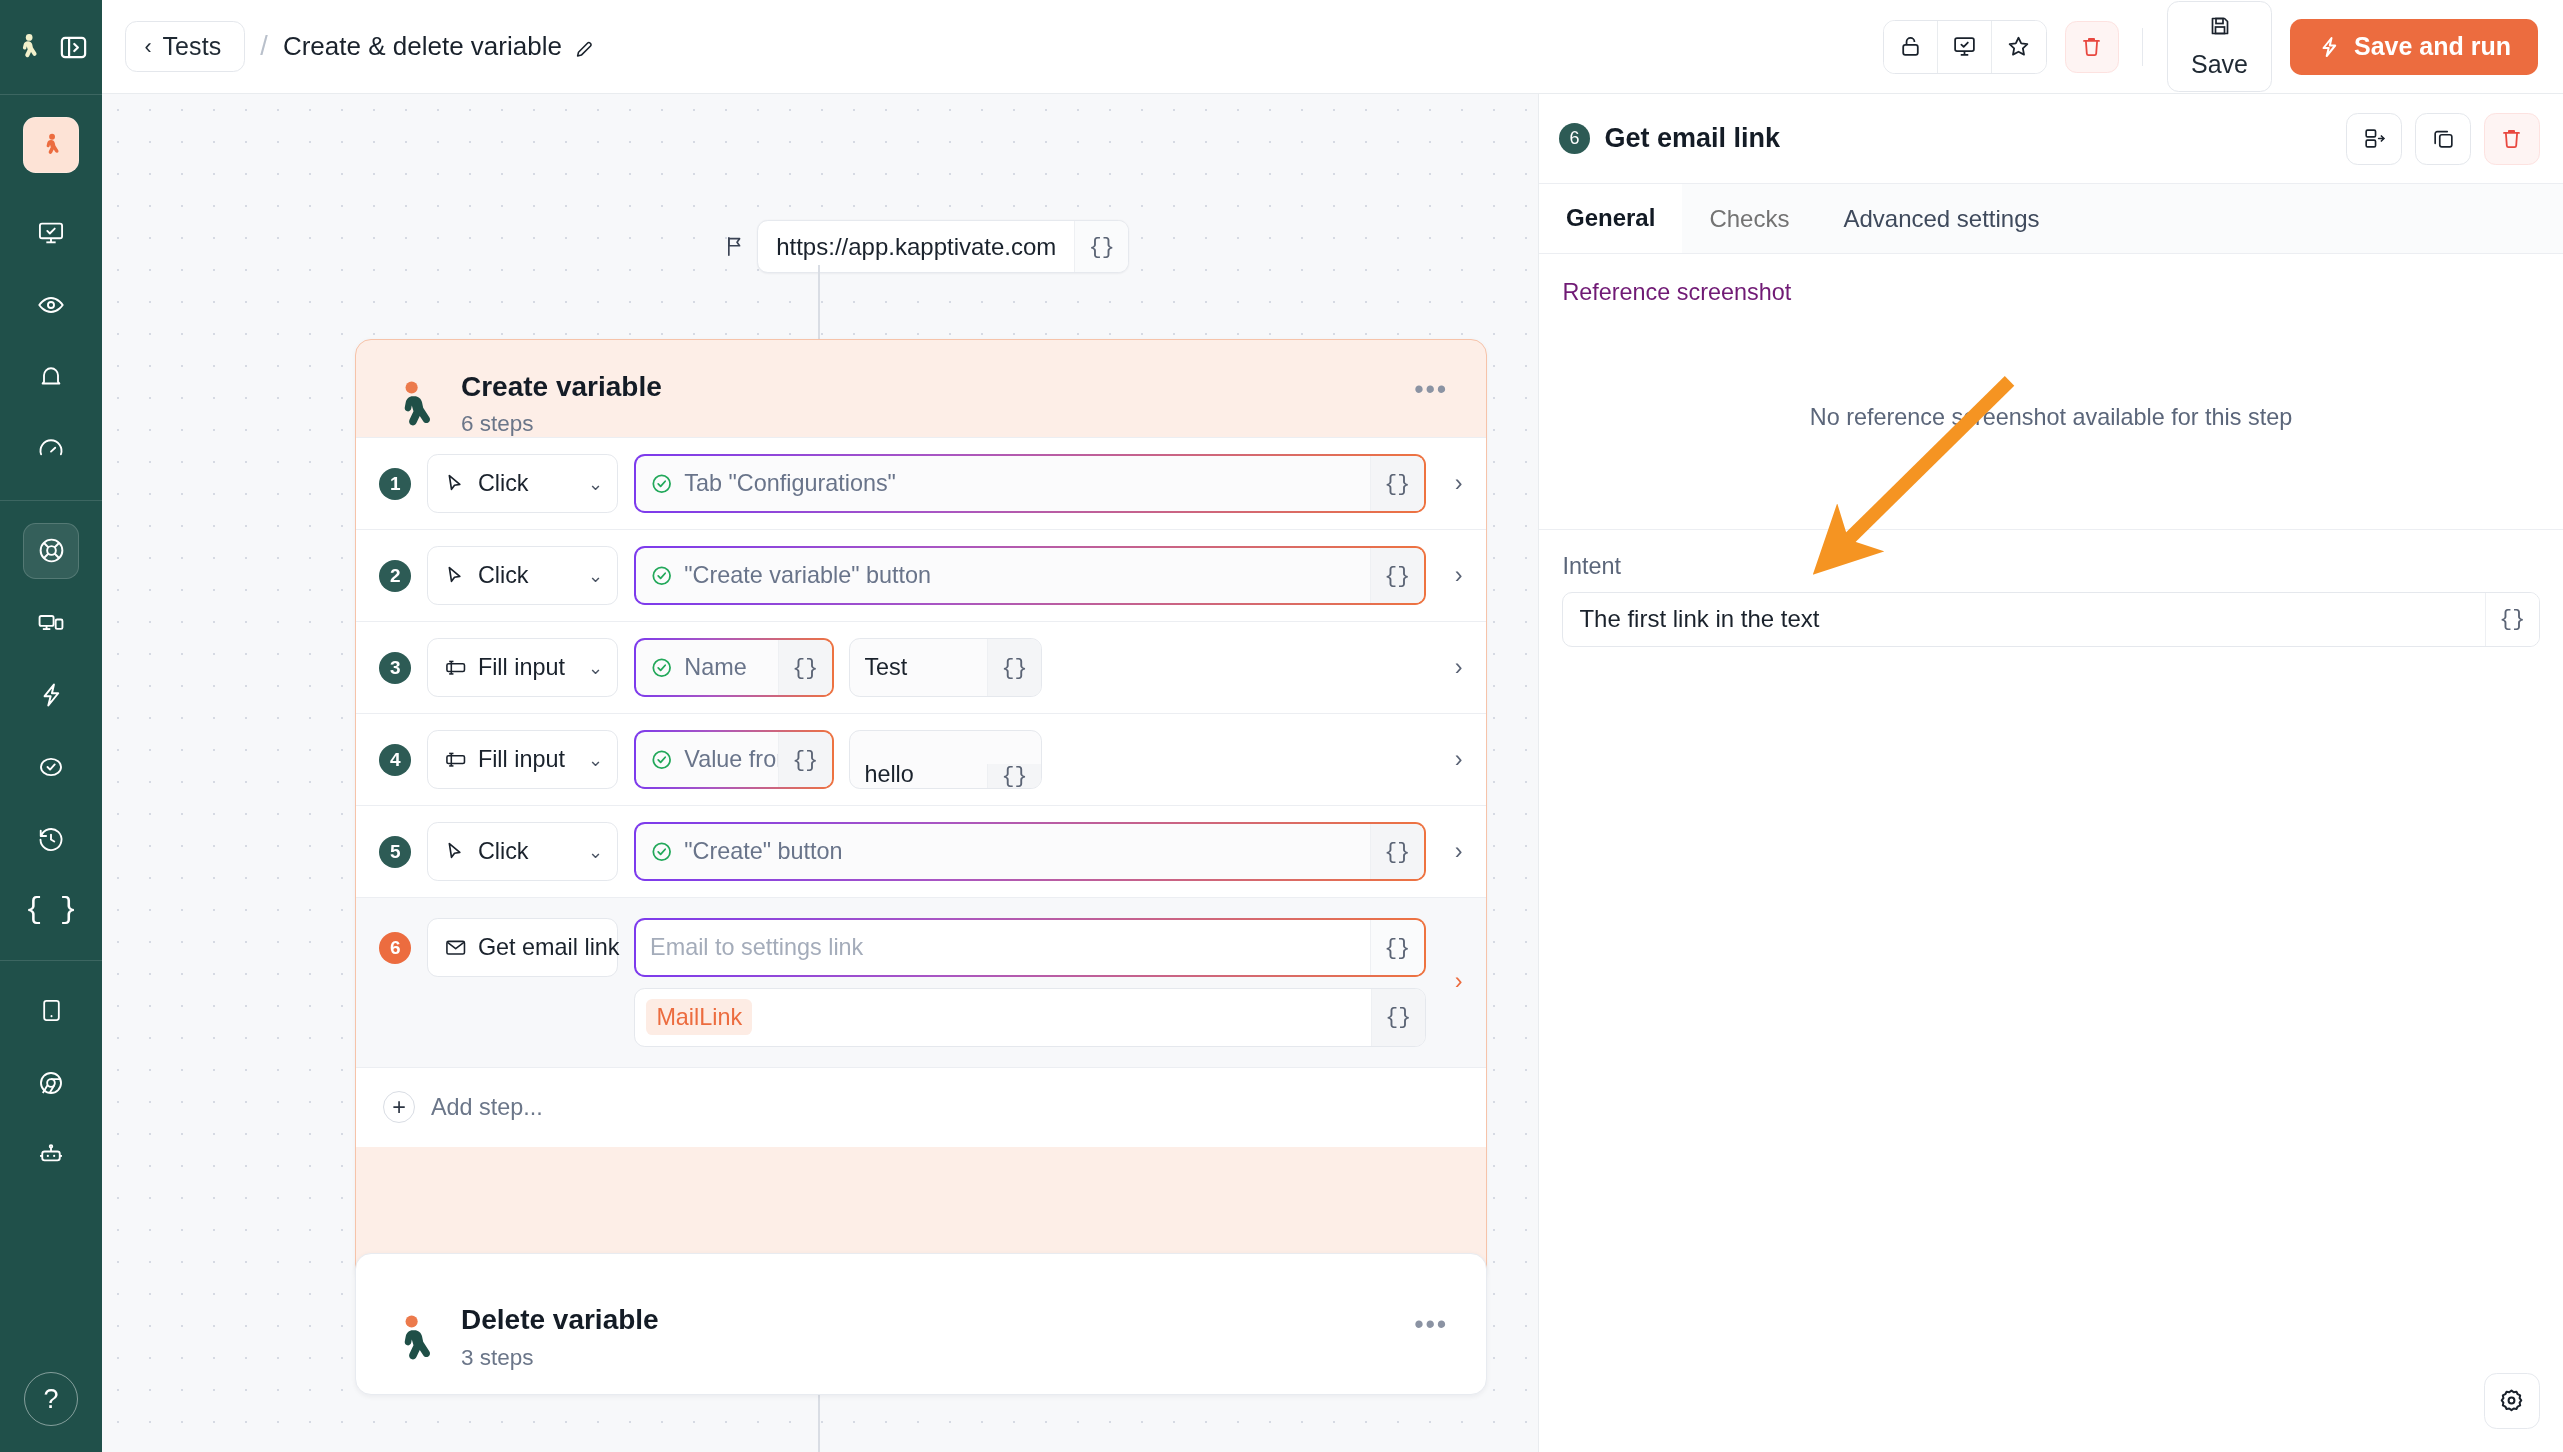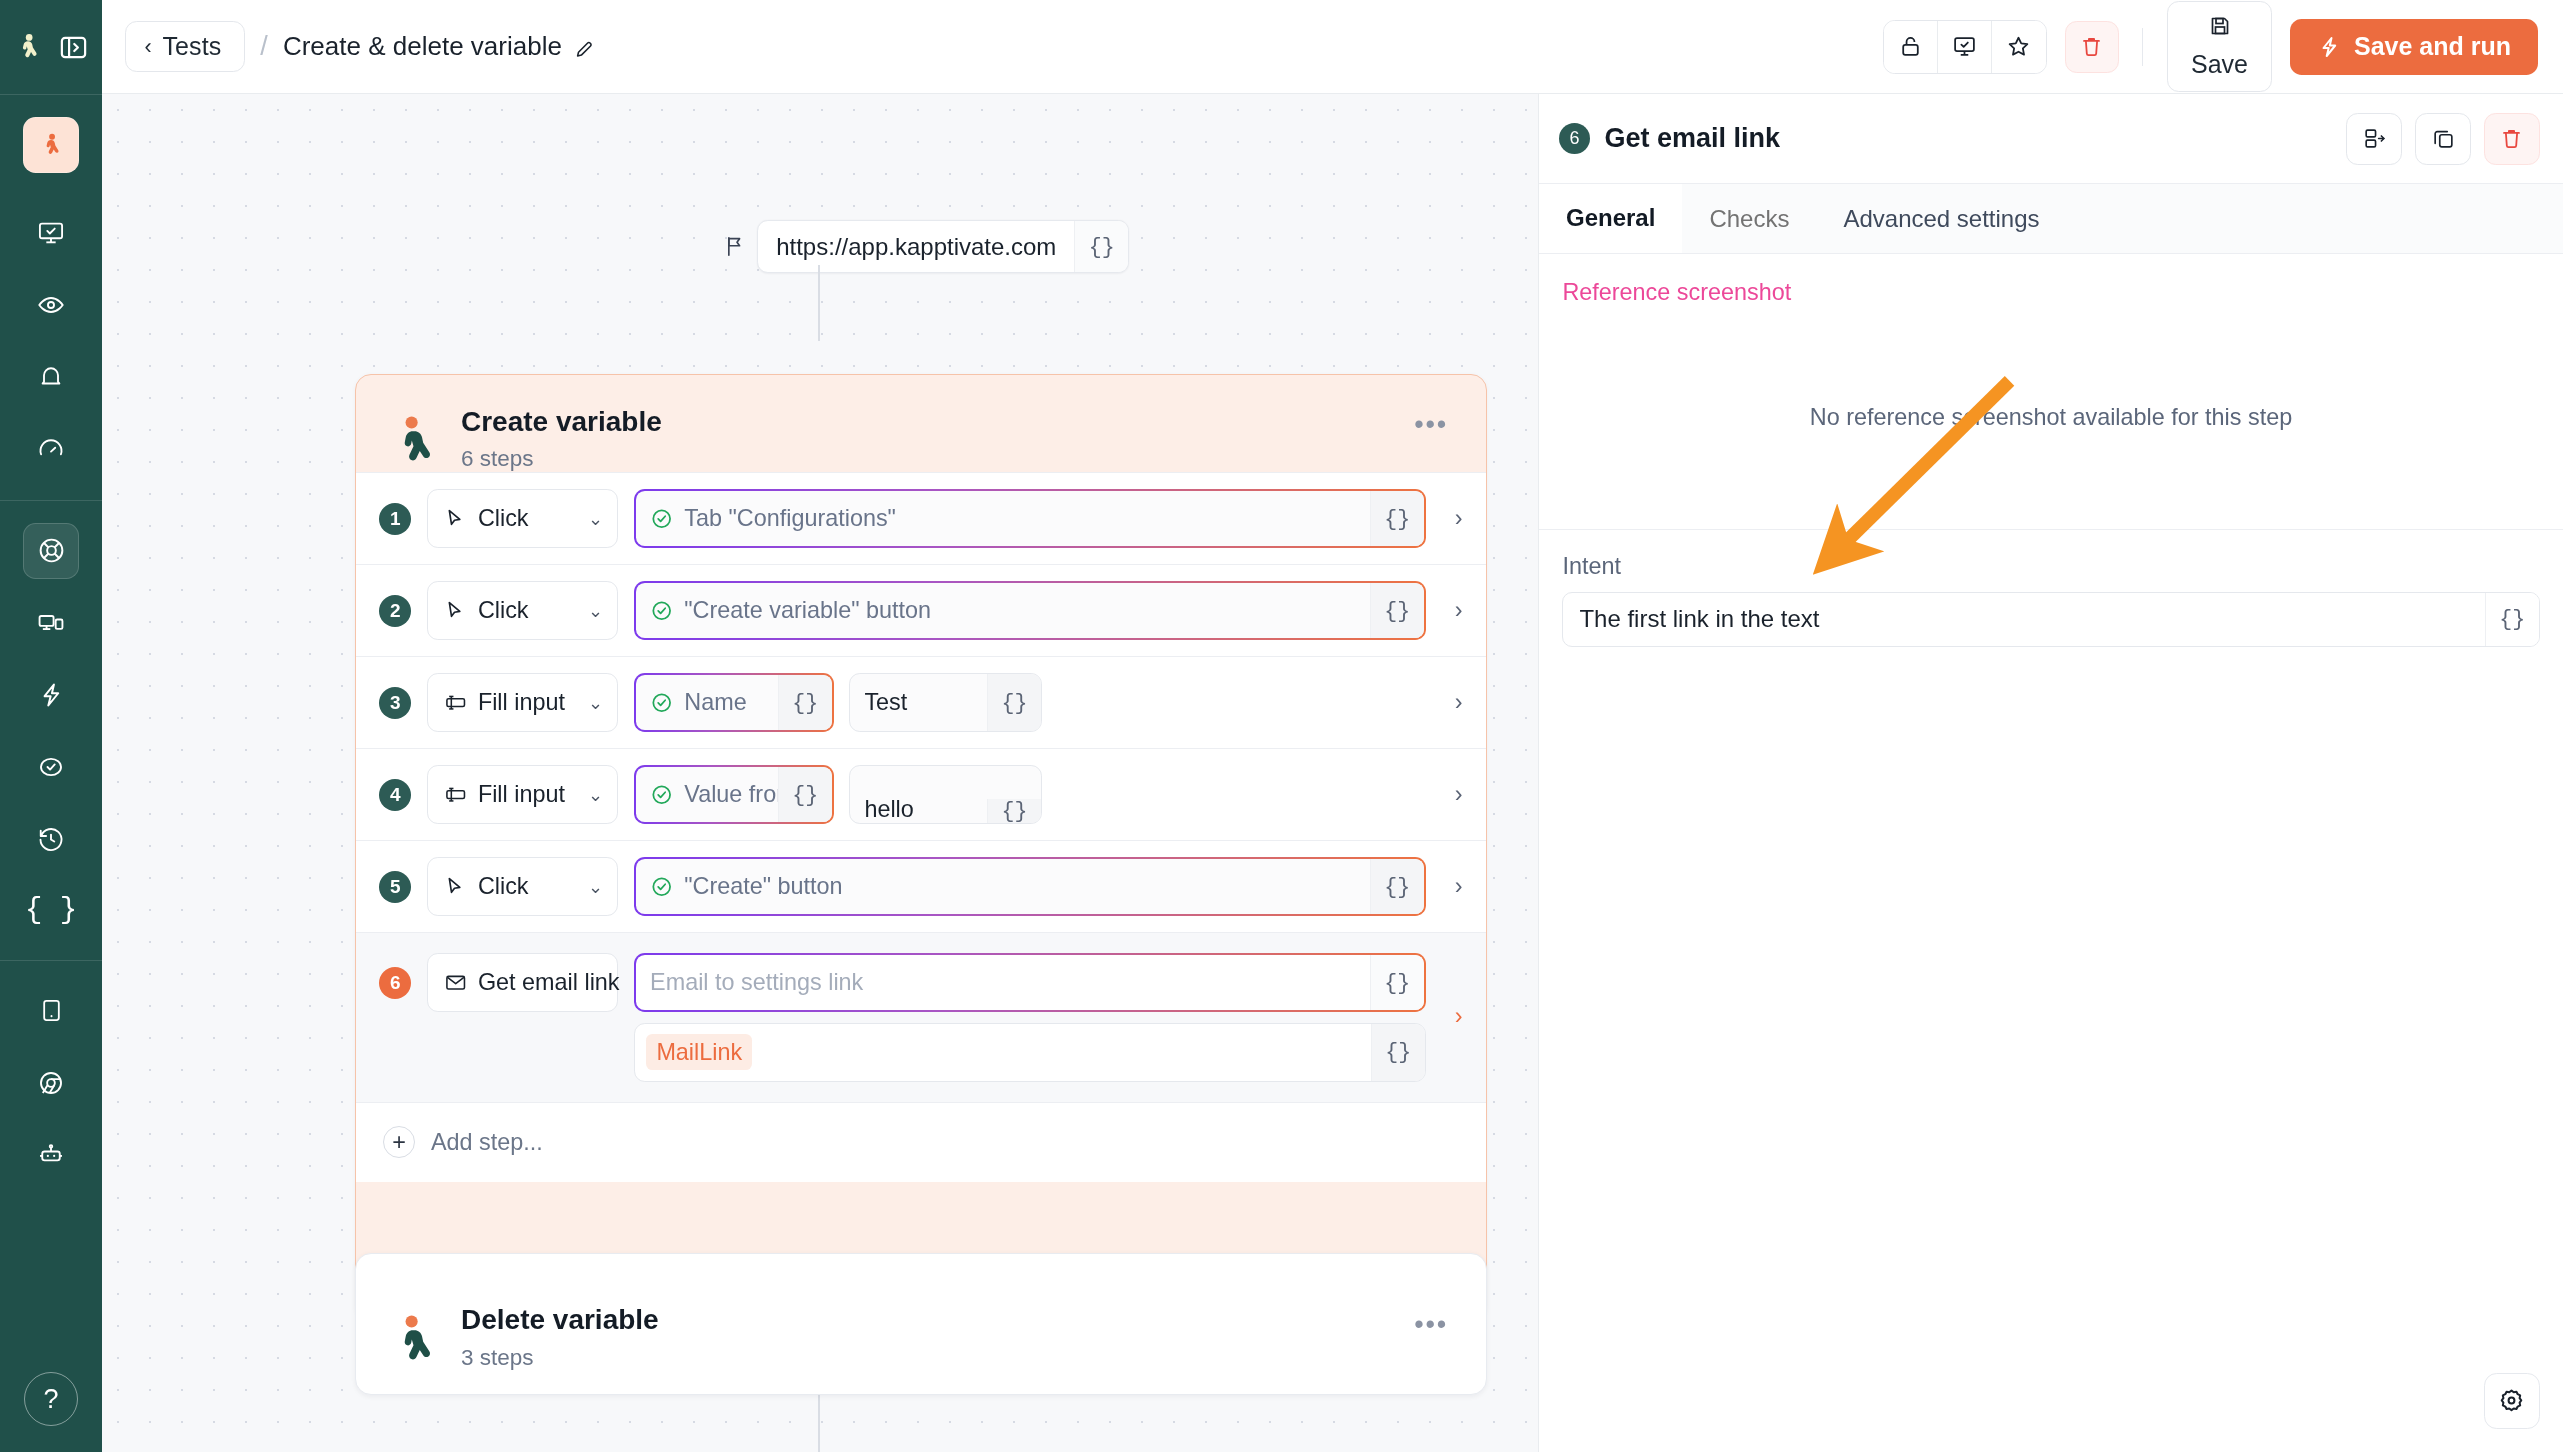--- a/index.html
+++ b/index.html
@@ -103,21 +103,20 @@
     position: absolute; width: 1.8px; background: #d9dde4;
   }
 
   .block {
     position: absolute; border-radius: 16px;
   }
   .block.create {
     left: 253px; top: 245px; width: 1132px; height: 945px;
     background: #fdeee7; border: 1.3px solid #f6c3a9;
     box-shadow: 0 1.8px 5.4px rgba(16,24,40,.04);
-    margin-top: 35px;
   }
   .block.delete {
     left: 253px; top: 1159px; width: 1132px; height: 142px;
     background: #ffffff; border: 0.9px solid #e8ebf0;
     box-shadow: 0 1.8px 5.4px rgba(16,24,40,.05);
   }
   .block-head { display: flex; align-items: center; padding: 31px 0 0 38px; position: relative; height: 97px;}
   .block-ic { width: 47px; height: 52px; margin-right: 20px; flex: none; }
   .block-title { font-size: 28px; font-weight: 700; color: #141c26; line-height: 1.15; }
   .block-sub { font-size: 22.5px; color: #6b7689; margin-top: 8px; }
@@ -212,21 +211,21 @@
 
   .tabs { display: flex; height: 70px; border-bottom: 0.9px solid #eceef2; background: #fafbfc; }
   .tab {
     display: flex; align-items: center; padding: 0 27px; font-size: 24px; color: #3f4a5c;
   }
   .tab.active { background: #ffffff; color: #121a24; font-weight: 600; border-bottom: 2.2px solid #ffffff;
                 position: relative; top: 0; }
   .tab.disabled { color: #737373; background: transparent; }
 
   .panel-body { padding: 25px 23.4px 0 23.4px; }
-  .sec-label { font-size: 23.4px; color: #ec4899; }
+  .sec-label { font-size: 23.4px; color: #701a75; }
   .ref-area {
     height: 223px; display: flex; align-items: center; justify-content: center;
     font-size: 23.4px; color: #5b667a;
   }
   .hr { height: 0.9px; background: #eceef2; margin: 0 -23.4px; }
   .intent-label { font-size: 23.4px; color: #5b667a; margin: 23.4px 0 11.7px 0; }
   .intent-field {
     height: 55px; display: flex; align-items: stretch; border: 0.9px solid #e5e8ed; border-radius: 10px;
     overflow: hidden; background: #fff;
   }

